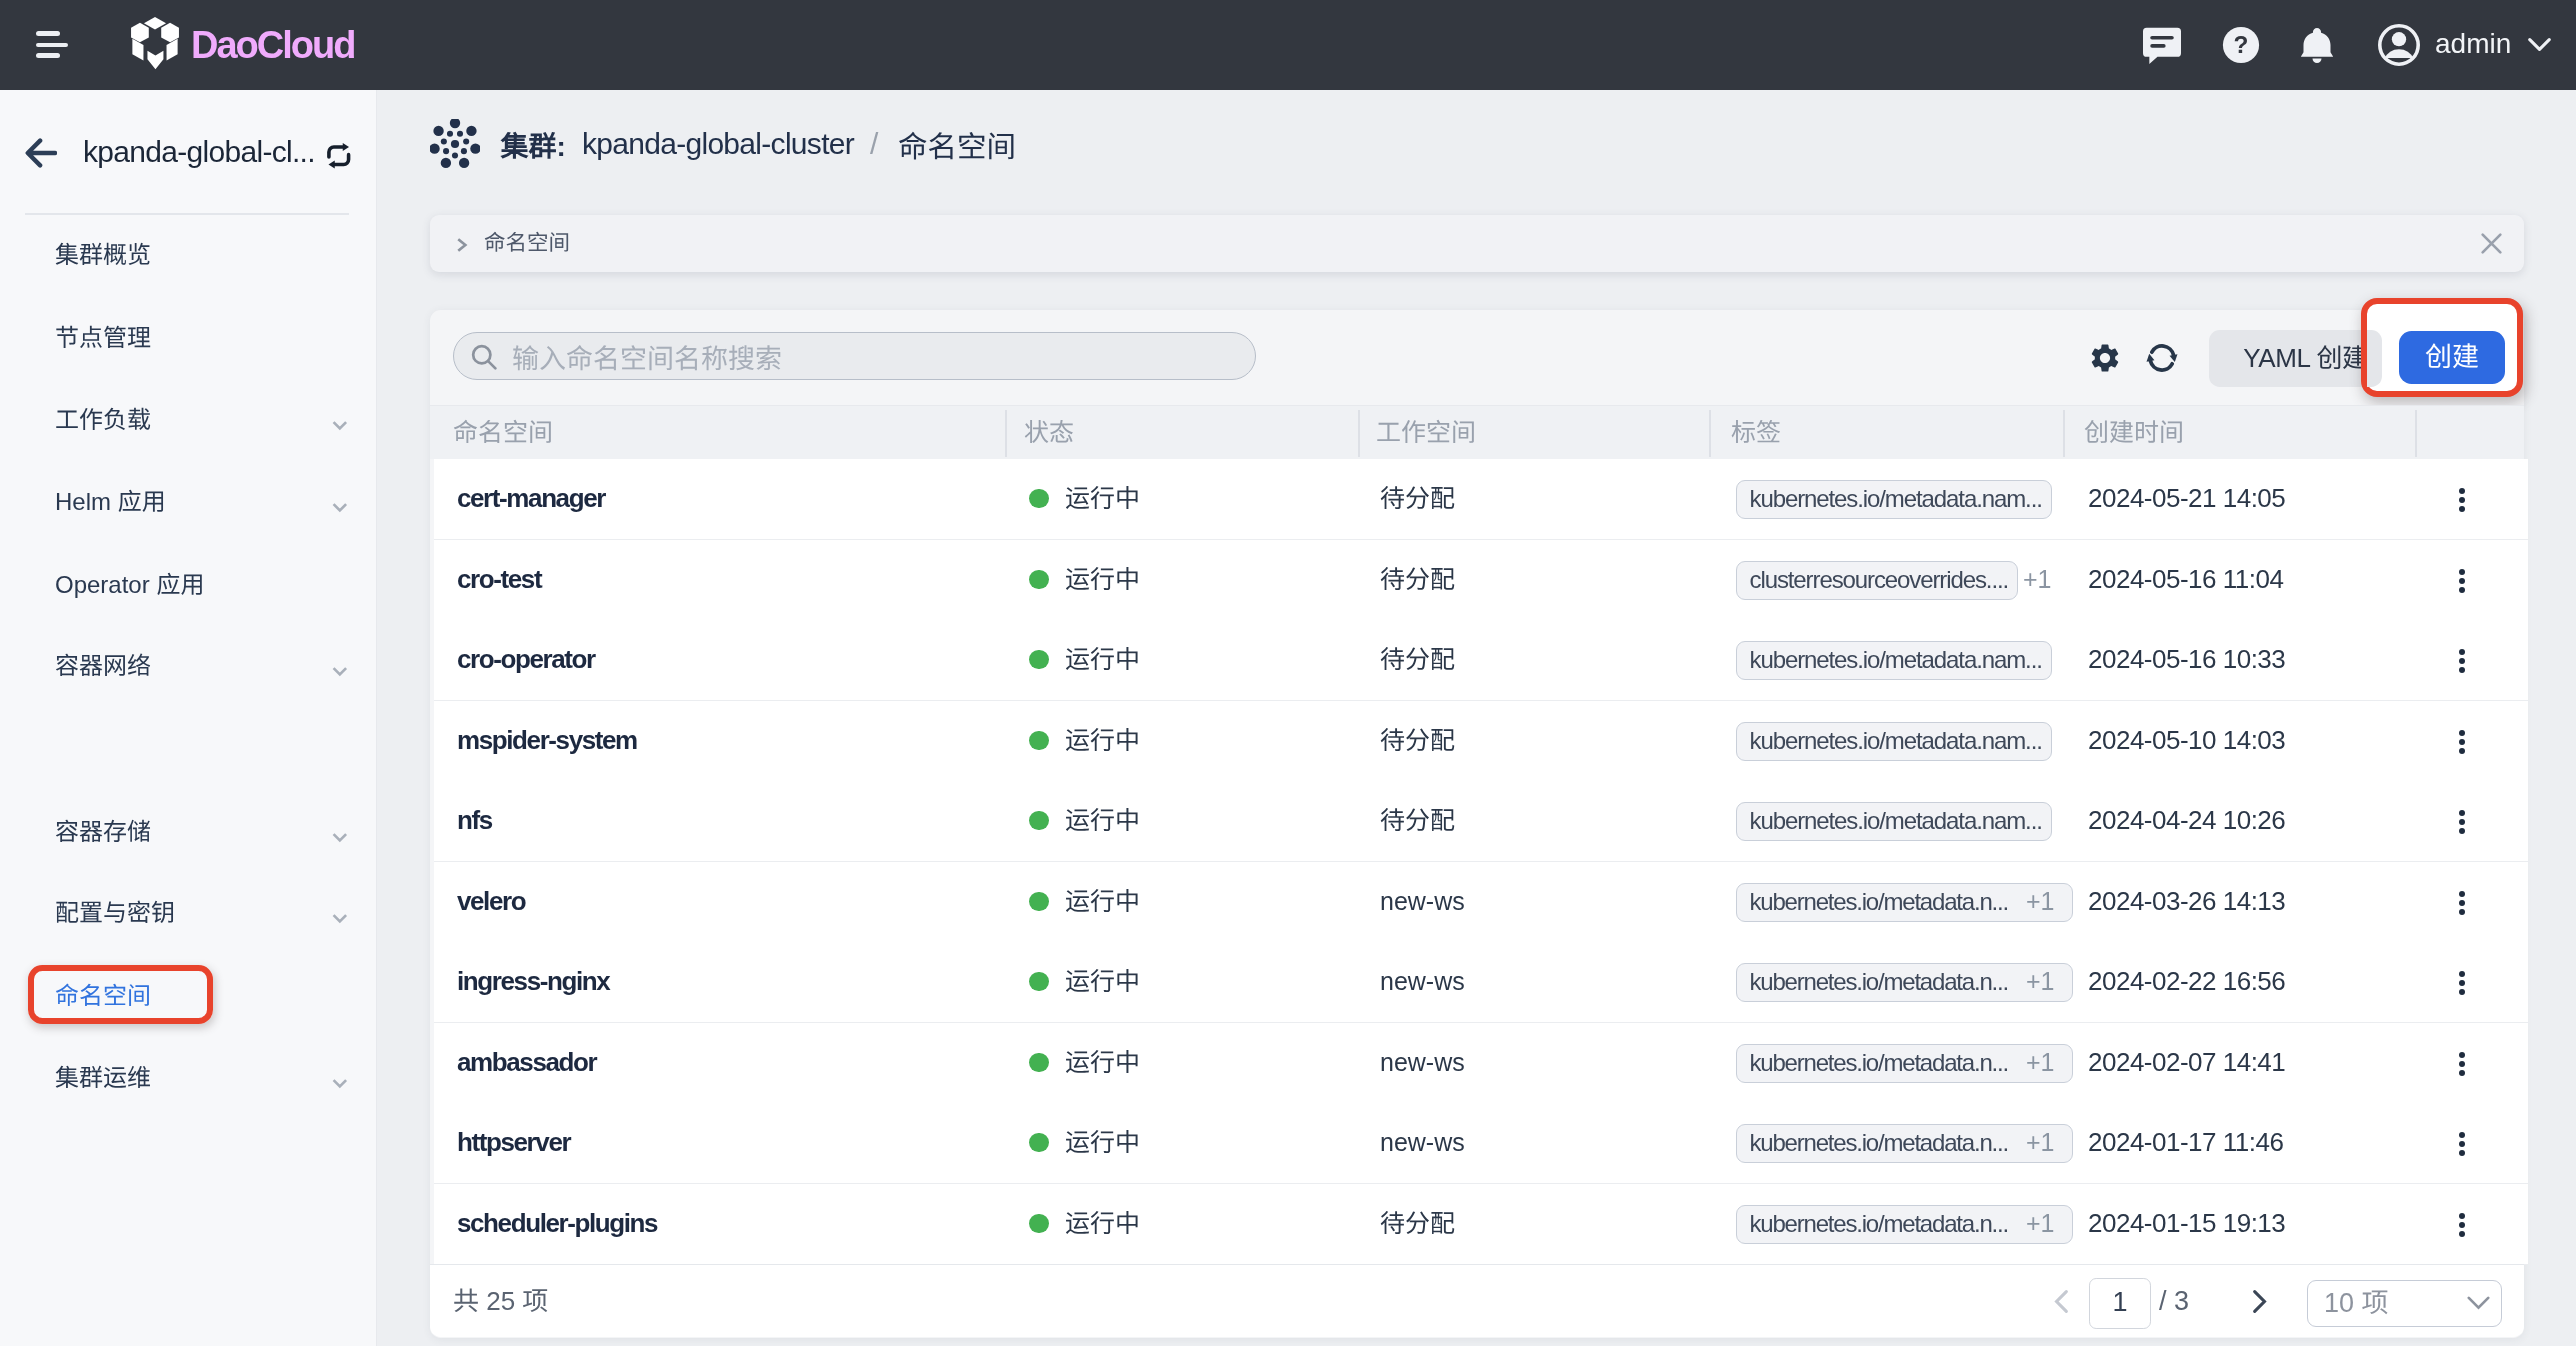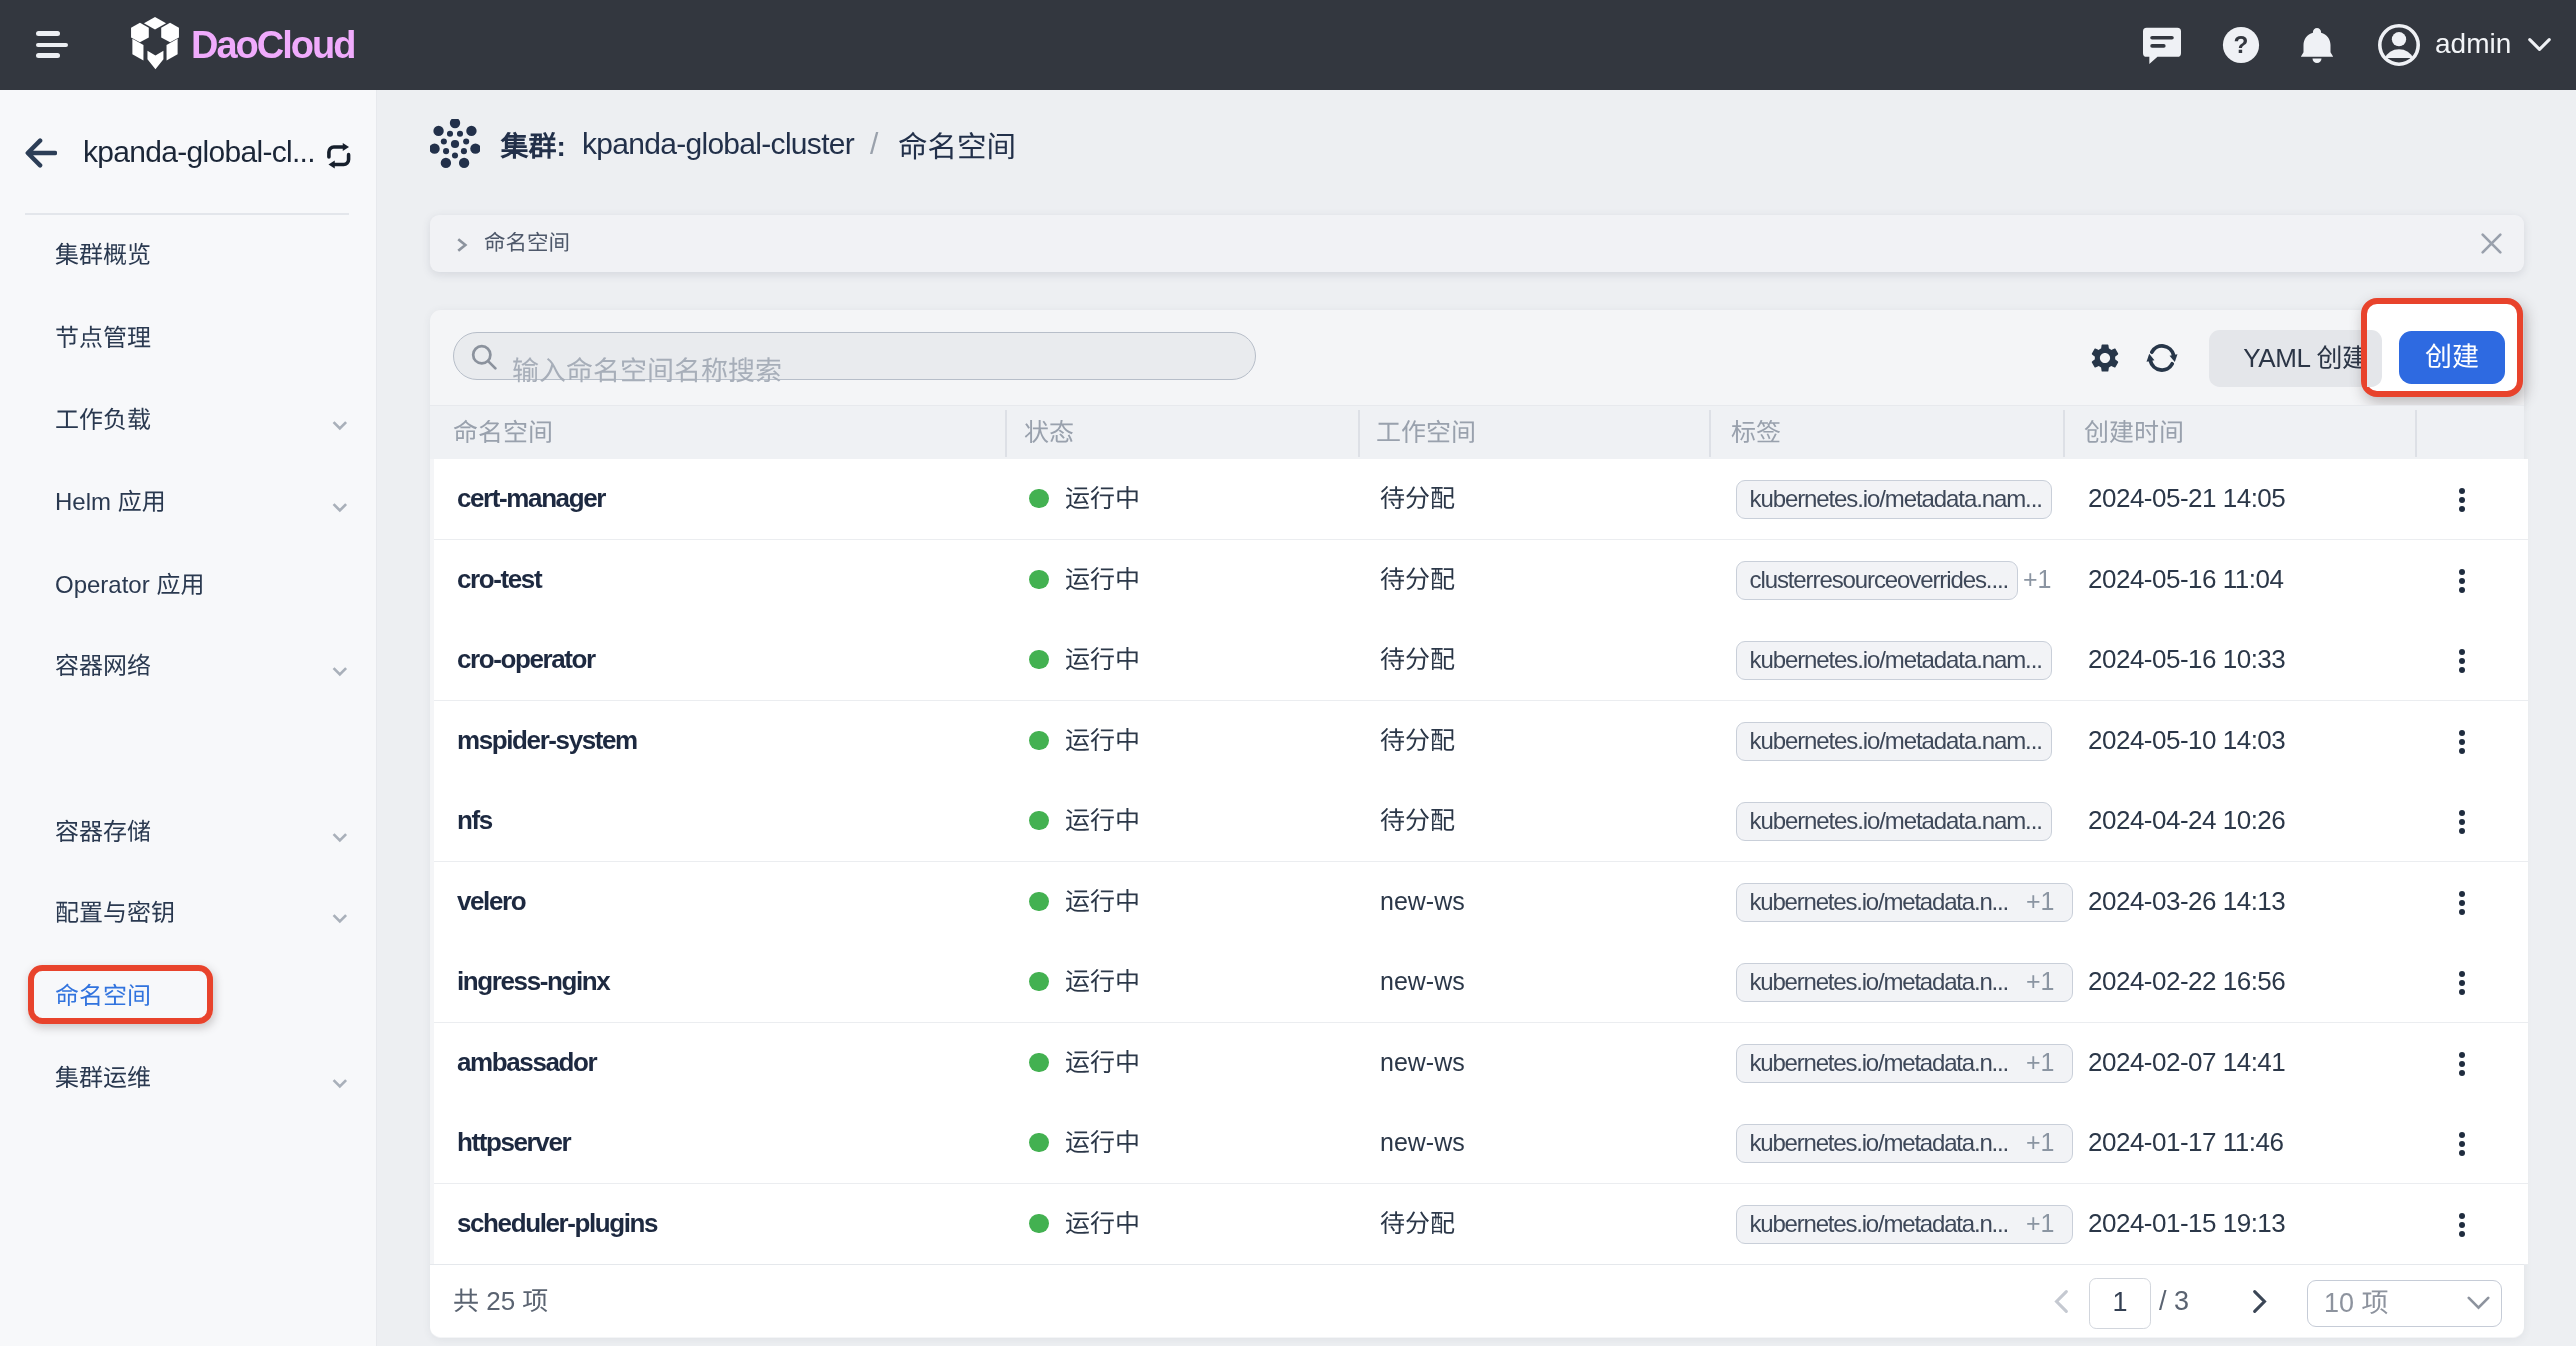--- a/index.html
+++ b/index.html
@@ -36,21 +36,21 @@
 
 #tabbar { position:absolute; left:53px; top:125px; width:2094px; height:57px; background:#F1F2F5; border-radius:9px; box-shadow:0 2.7px 9px rgba(60,70,90,0.13); }
 #tabbar .caret { position:absolute; left:26px; top:21.5px; }
 #tabbar .tname { position:absolute; left:54px; top:0; height:57px; line-height:57px; font-size:21.5px; color:#4E586A; }
 #tabbar .x { position:absolute; right:20.6px; top:17px; }
 
 #card { position:absolute; left:53px; top:220px; width:2094px; height:1028px; background:#F4F5F7; border-radius:10.7px; box-shadow:0 1.8px 9px rgba(60,70,90,0.07); }
 
 
 #search { position:absolute; left:23px; top:22.4px; width:803px; height:48px; border:1.8px solid #B7BEC9; border-radius:25px; background:#E9EBEE; }
-#search .ph { position:absolute; left:58px; top:16px; height:45px; line-height:45px; font-size:27px; color:#A7AEB9; }
+#search .ph { position:absolute; left:58px; top:4px; height:45px; line-height:45px; font-size:27px; color:#A7AEB9; }
 #gear { position:absolute; left:1658px; top:31px; }
 #refresh { position:absolute; left:1714px; top:30px; }
 #yamlbtn { position:absolute; left:1779px; top:19.7px; width:173px; height:57px; background:#E4E6EA; border-radius:10.7px; text-align:center; line-height:57px; font-size:26px; color:#2B3546; letter-spacing:-0.4px;padding-left:20px; }
 #redbox { position:absolute; left:1931px; top:-12.5px; width:162px; height:99px; background:#FFFFFF; border:6.3px solid #E8432C; border-radius:16px; box-shadow:2.7px 5.4px 14.3px rgba(70,60,60,.32); }
 #yamltip { position:absolute; left:0px; top:26px; width:15px; height:57px; background:#E4E6EA; border-radius:0 10.7px 10.7px 0; }
 #createbtn { position:absolute; left:1969px; top:20.6px; width:106px; height:53px; background:#2E6AE1; border-radius:12.5px; text-align:center; line-height:53px; font-size:27px; color:#fff; }
 
 
 #thead { position:absolute; left:0; top:95px; width:2094px; height:54px; background:#EFF1F4; border-top:1.8px solid #E7E9ED; font-size:25px; color:#99A1AD; }
 #thead .hc { position:absolute; top:0; height:54px; line-height:52px; }

